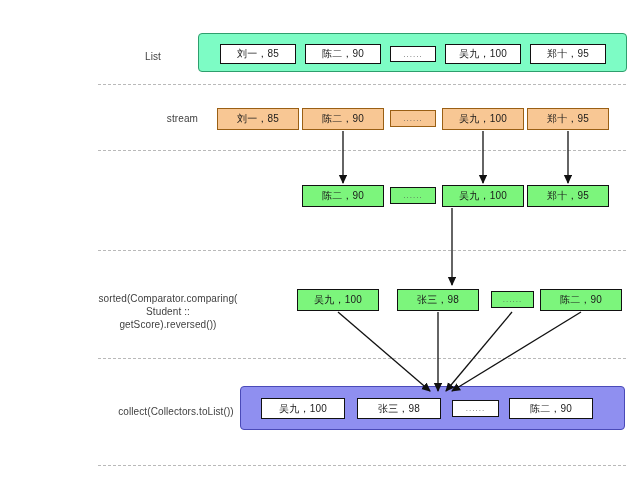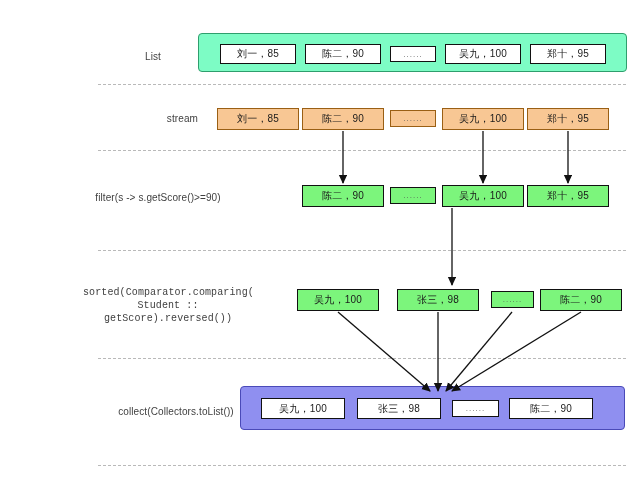--- a/index.html
+++ b/index.html
@@ -115,28 +115,27 @@
   <div class="cell cell-white" style="left:482px; top:44px; width:76px; height:20px;">郑十，95</div>
 
   <div class="row-label" style="left:60px; top:112px; width:90px;text-align:right;">stream</div>
 
   <div class="cell cell-orange" style="left:169px; top:108px; width:82px; height:22px;">刘一，85</div>
   <div class="cell cell-orange" style="left:254px; top:108px; width:82px; height:22px;">陈二，90</div>
   <div class="cell cell-orange ellipsis" style="left:342px; top:110px; width:46px; height:17px;">......</div>
   <div class="cell cell-orange" style="left:394px; top:108px; width:82px; height:22px;">吴九，100</div>
   <div class="cell cell-orange" style="left:479px; top:108px; width:82px; height:22px;">郑十，95</div>
 
-  <div class="row-label" style="left:20px; top:191px; width:180px;">filter(s -&gt; s.getScore()&gt;=90)</div>
 
   <div class="cell cell-green" style="left:254px; top:185px; width:82px; height:22px;">陈二，90</div>
   <div class="cell cell-green ellipsis" style="left:342px; top:187px; width:46px; height:17px;">......</div>
   <div class="cell cell-green" style="left:394px; top:185px; width:82px; height:22px;">吴九，100</div>
   <div class="cell cell-green" style="left:479px; top:185px; width:82px; height:22px;">郑十，95</div>
 
-  <div class="row-label" style="left:35px; top:286px; width:170px;font-family:Liberation Mono, monospace;">sorted(Comparator.comparing(
+  <div class="row-label" style="left:35px; top:292px; width:170px;">sorted(Comparator.comparing(
 Student ::
 getScore).reversed())</div>
 
   <div class="cell cell-green" style="left:249px; top:289px; width:82px; height:22px;">吴九，100</div>
   <div class="cell cell-green" style="left:349px; top:289px; width:82px; height:22px;">张三，98</div>
   <div class="cell cell-green ellipsis" style="left:443px; top:291px; width:43px; height:17px;">......</div>
   <div class="cell cell-green" style="left:492px; top:289px; width:82px; height:22px;">陈二，90</div>
 
   <div class="row-label" style="left:38px; top:405px; width:180px;">collect(Collectors.toList())</div>
 

